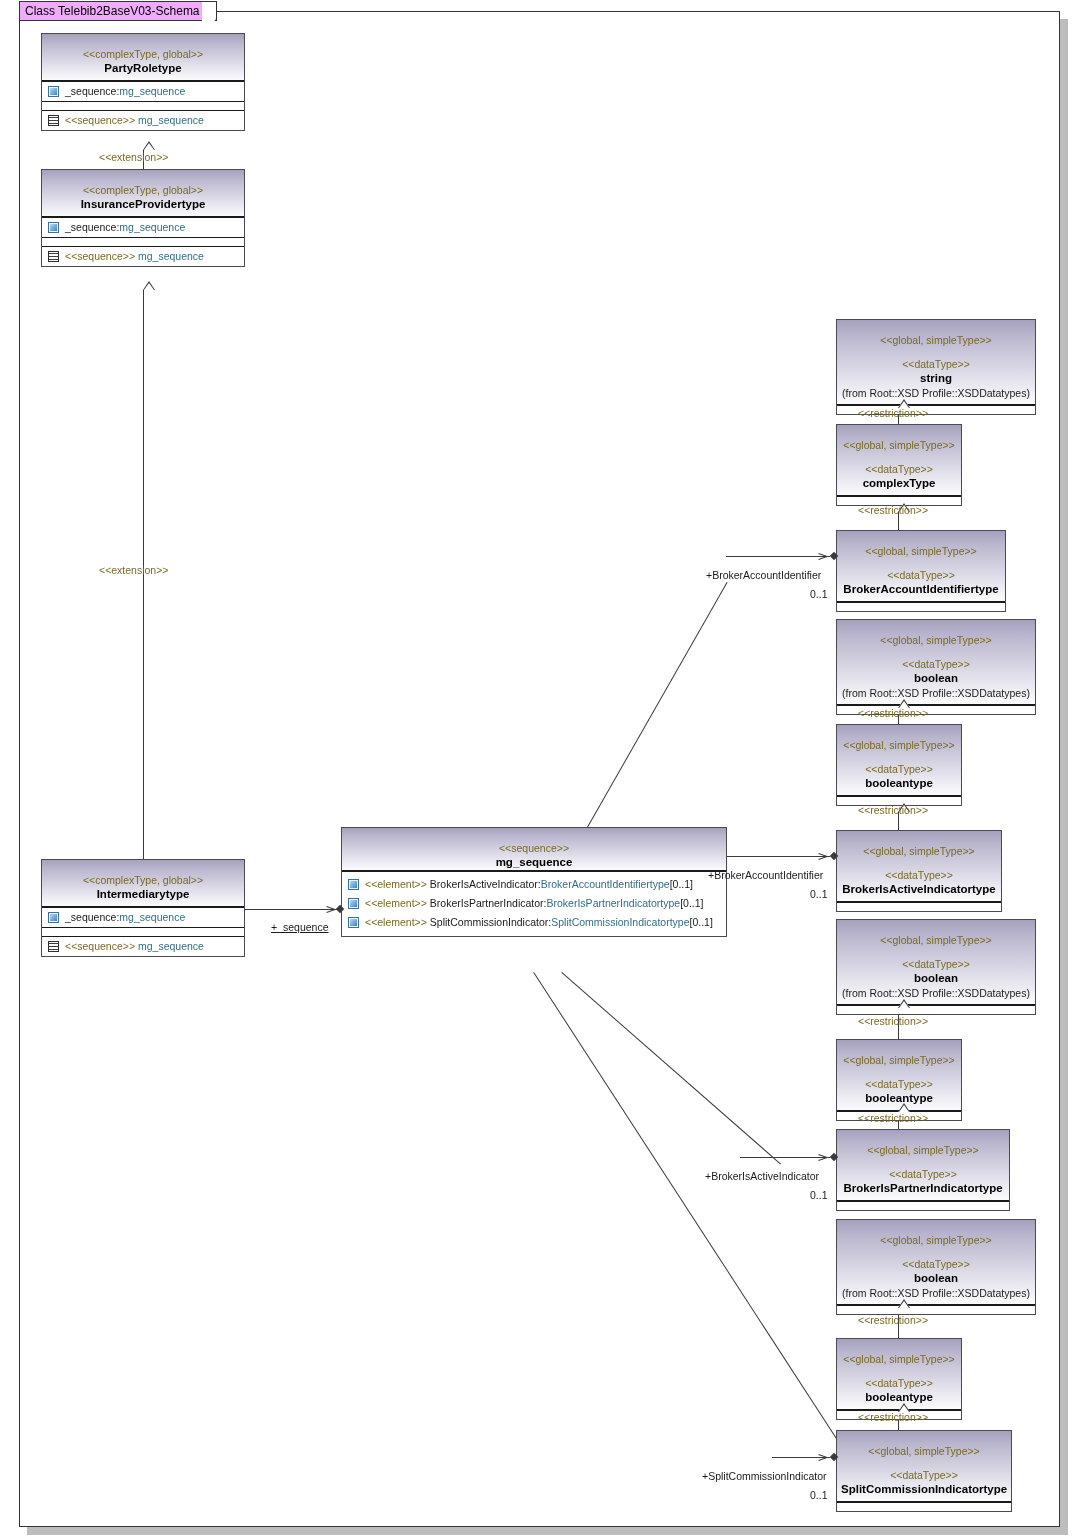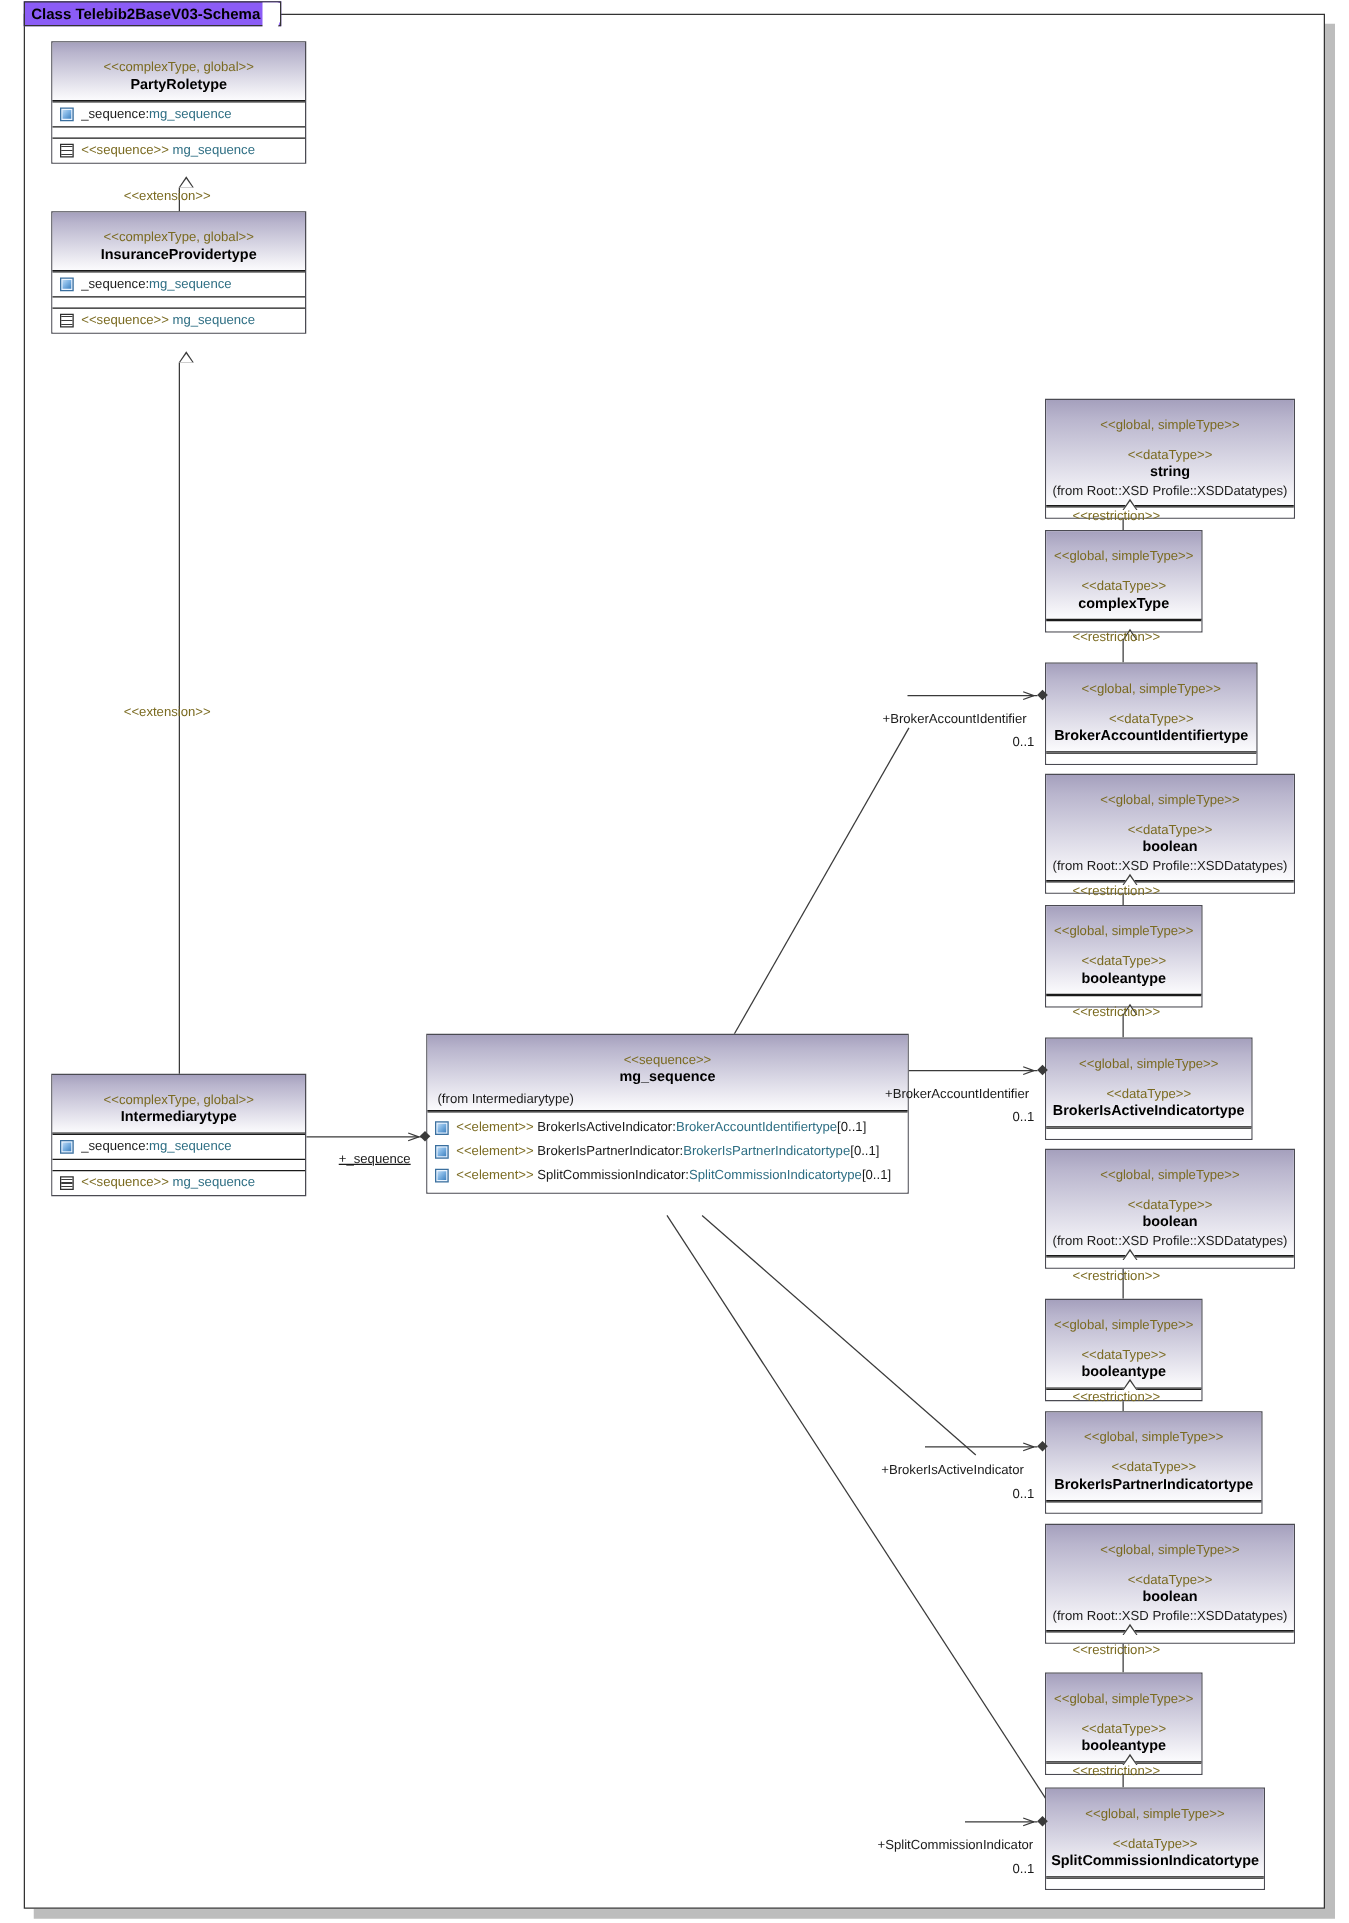--- a/index.html
+++ b/index.html
@@ -29,24 +29,24 @@
     left: 27px; top: 19px;
     width: 1041px; height: 1516px;
     background: #bdbdbd;
     z-index: 0;
   }
   #frame-tab {
     position: absolute;
     left: 19px; top: 1px;
     height: 20px;
     border: 1px solid #333333;
-    background: #8b5cf6;
+    background: #f0abfc;
     padding: 1px 16px 1px 5px;
     font-size: 12px;
-    font-weight: bold;
+    font-weight: normal;
     color: #000000;
     white-space: nowrap;
     z-index: 6;
     line-height: 16px;
   }
   #frame-tab-fold {
     position: absolute;
     right: 0; top: 0;
     width: 14px; height: 20px;
     overflow: hidden;
@@ -292,21 +292,20 @@
         <span class="ico-op"></span>
         <span class="txt"><span>&lt;&lt;sequence&gt;&gt;</span> <span class="tp">mg_sequence</span></span>
       </div>
     </div>
   </div>
 
   <div class="uml" style="left:341px; top:827px; width:386px;">
     <div class="uml-head" style="padding-bottom:0;">
       <div class="stereo">&lt;&lt;sequence&gt;&gt;</div>
       <div class="cname">mg_sequence</div>
-      <div class="fromline inhead" style="text-align:left; padding:2px 0 2px 4px;">(from Intermediarytype)</div>
     </div>
     <div class="compartment" style="padding:3px 0 4px 0;">
       <div class="row">
         <span class="ico-attr"></span>
         <span class="txt"><span>&lt;&lt;element&gt;&gt;</span> <span class="nm">BrokerIsActiveIndicator:</span><span class="tp">BrokerAccountIdentifiertype</span><span class="card">[0..1]</span></span>
       </div>
       <div class="row">
         <span class="ico-attr"></span>
         <span class="txt"><span>&lt;&lt;element&gt;&gt;</span> <span class="nm">BrokerIsPartnerIndicator:</span><span class="tp">BrokerIsPartnerIndicatortype</span><span class="card">[0..1]</span></span>
       </div>

